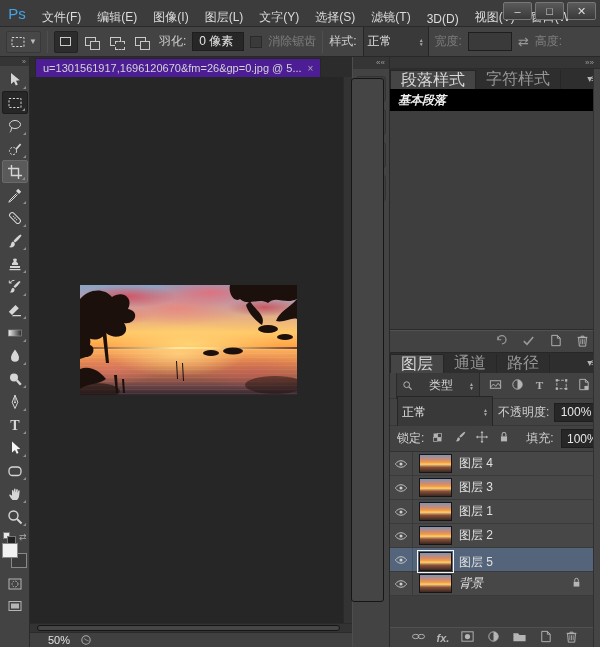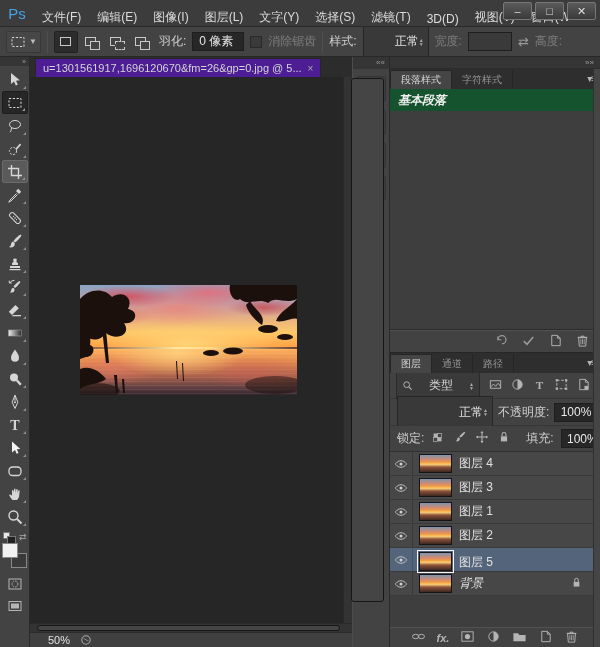--- a/index.html
+++ b/index.html
@@ -32,21 +32,21 @@
   .mbox { width:11px; height:9px; border:1px solid #c9c9c9; position:relative; }
   .mbox.add::after,.mbox.sub::after,.mbox.int::after { content:''; position:absolute; width:8px; height:7px;
     border:1px solid #c9c9c9; left:4px; top:3px; background:#434343; }
   .mbox.sub::after { background:#434343; border-style:dashed; }
   .opt-label { color:#cfcfcf; white-space:nowrap; }
   .opt-label.disabled { color:#7d7d7d; }
   .text-field { background:#272727; border:1px solid #1e1e1e; color:#e4e4e4; height:19px;
     padding:0 6px; display:flex; align-items:center; min-width:52px; }
   .checkbox { width:12px; height:12px; background:#3a3a3a; border:1px solid #2a2a2a; }
   .dropdown { background:#393939; border:1px solid #262626; height:32px; min-width:66px;
-    display:flex; align-items:center; justify-content:flex-end; padding:0 4px; color:#e0e0e0; }
+    display:flex; align-items:center; justify-content:space-between; padding:0 4px; color:#e0e0e0; }
   .spin { display:flex; flex-direction:column; font-size:5px; line-height:4px; color:#aaa; }
   .swap-icon { color:#9a9a9a; font-size:13px; }
 
   
   .main { flex:1; display:flex; min-height:0; }
 
   
   .toolpanel { width:30px; background:#434343; border-right:1px solid #2a2a2a; display:flex;
     flex-direction:column; align-items:center; flex:0 0 30px; }
   .tb-top { width:100%; height:9px; background:#353535; color:#999; font-size:7px; text-align:right;
@@ -111,29 +111,29 @@
   .dock-top { width:100%; height:12px; background:#353535; color:#999; font-size:8px;
     text-align:right; padding-right:4px; line-height:12px; }
   .dock-btn { width:30px; height:26px; margin-top:7px; background:#3e3e3e; border:1px solid #333;
     border-radius:3px; display:flex; align-items:center; justify-content:center; }
 
   
   .rightcol { width:210px; display:flex; flex-direction:column; flex:0 0 210px; position:relative; min-height:0; }
   .col-top { height:12px; background:#353535; color:#999; font-size:8px; text-align:right;
     padding-right:6px; line-height:12px; flex:0 0 12px; border-bottom:1px solid #2c2c2c; }
   .panel-tabs { height:20px; background:#2e2e2e; display:flex; align-items:flex-end; position:relative; flex:0 0 20px; }
-  .ptab { height:19px; padding:0 10px; display:flex; align-items:center; color:#969696; font-size:10px;
+  .ptab { height:19px; padding:0 10px; display:flex; align-items:center; color:#969696; font-size:16px;
     border-right:1px solid #262626; }
   .ptab.active { background:#454545; color:#d6d6d6; border:1px solid #262626; border-bottom:none; }
   .panel-menu { position:absolute; right:4px; top:4px; color:#b5b5b5; font-size:10px; letter-spacing:-1px; }
   .para-content { height:241px; background:#3e3e3e; border-bottom:1px solid #2b2b2b; padding-top:0;
     position:relative; flex:0 0 241px; }
   .style-item { height:22px; display:flex; align-items:center; padding-left:8px; font-style:italic;
     font-weight:bold; color:#efefef; width:calc(100% - 7px); }
-  .style-item.selected { background:#14532d; }
+  .style-item.selected { background:#000000; }
   .panel-footer { height:23px; background:#424242; border-top:1px solid #515151; border-bottom:1px solid #272727;
     display:flex; align-items:center; justify-content:flex-end; gap:12px; padding-right:10px; flex:0 0 23px; }
 
   .layers-filter { height:26px; background:#424242; display:flex; align-items:center; gap:6px;
     padding:0 6px; border-bottom:1px solid #373737; flex:0 0 26px; }
   .filter-dd { background:#3a3a3a; border:1px solid #2a2a2a; height:36px; display:flex; align-items:center;
     gap:4px; padding:0 5px; min-width:84px; justify-content:space-between; }
   .filter-icons { display:flex; gap:7px; align-items:center; flex:1; justify-content:space-between; padding-left:2px; }
   .blend-row { height:27px; background:#424242; display:flex; align-items:center; gap:5px; padding:0 7px;
     border-bottom:1px solid #373737; flex:0 0 27px; }

